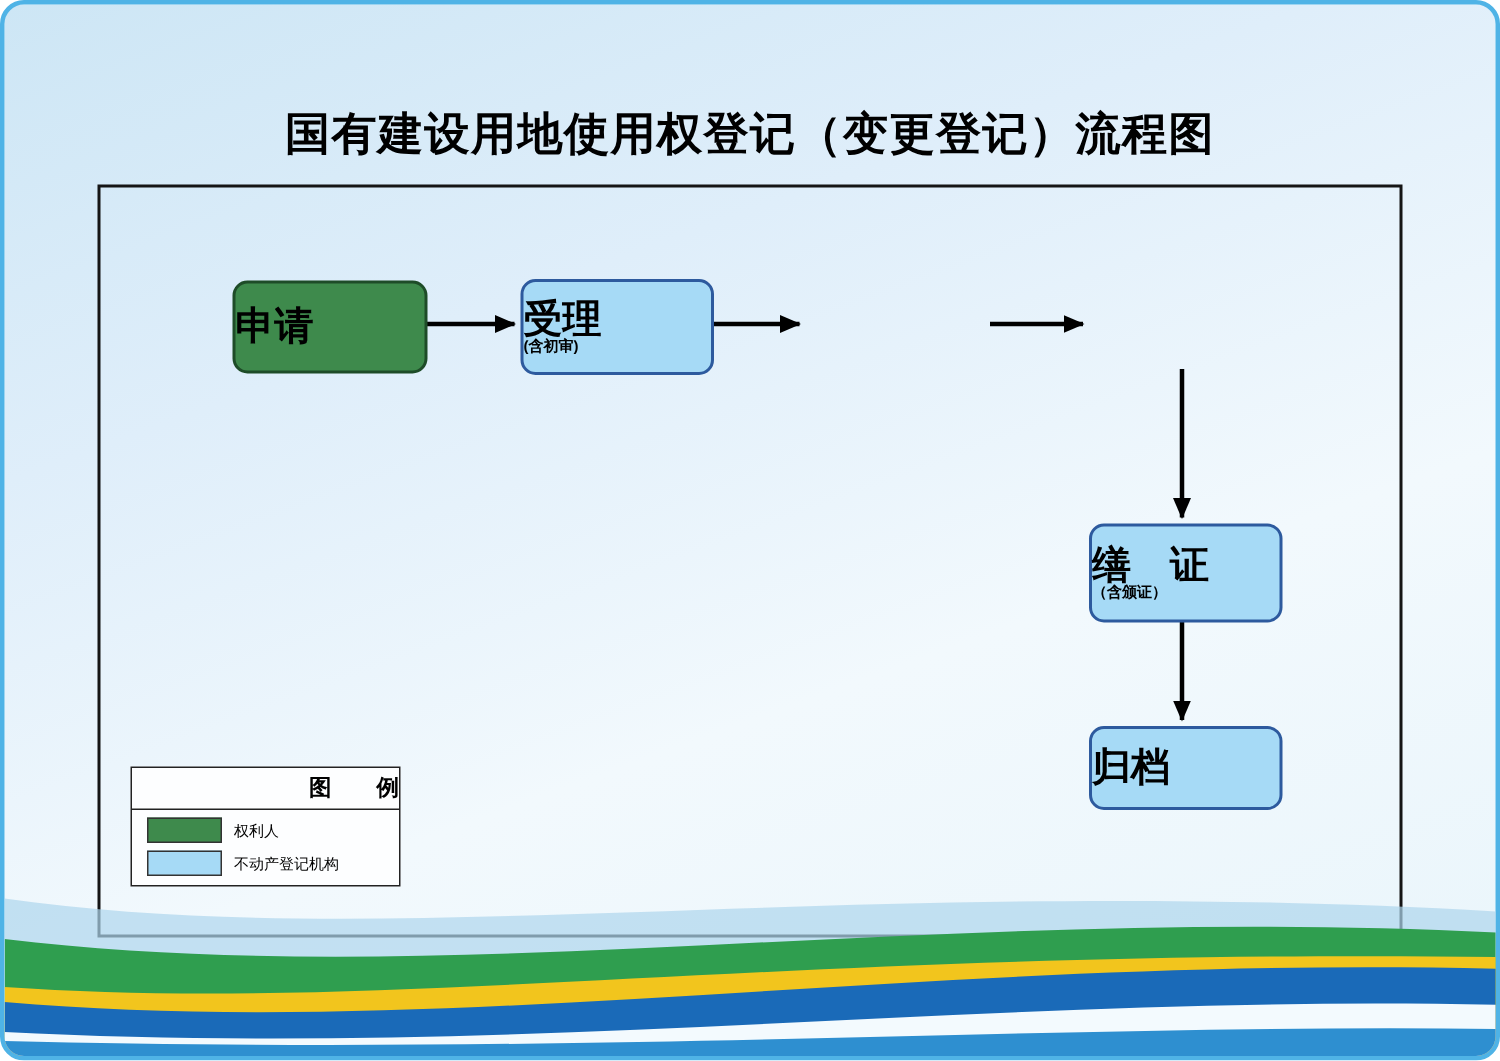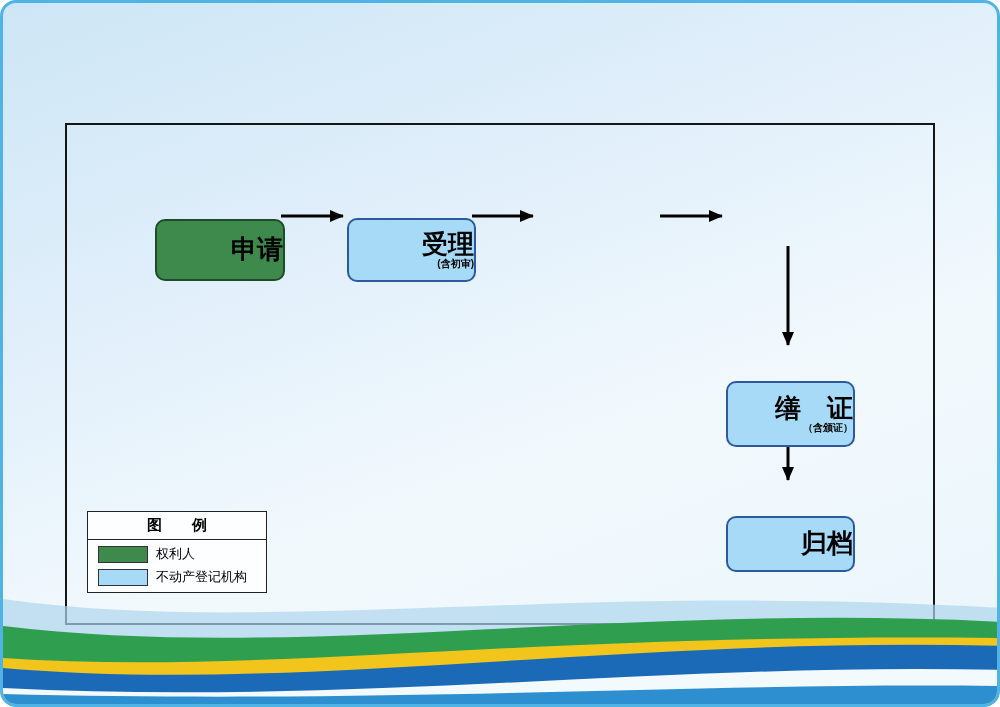--- a/index.html
+++ b/index.html
@@ -13,50 +13,51 @@
     position:absolute;top:66px;left:0;width:100%;margin:0;text-align:center;
     font-size:30px;font-weight:bold;letter-spacing:1px;white-space:pre;
   }
   .frame{
     position:absolute;left:62px;top:120px;width:866px;height:498px;
     border:2px solid #151515;
   }
   .arrows{position:absolute;left:0;top:0;pointer-events:none;}
   .node{
     position:absolute;border-radius:10px;display:flex;flex-direction:column;
-    align-items:flex-end;justify-content:center;text-align:center;margin-top:32px;
+    align-items:flex-start;justify-content:center;text-align:center;
   }
   .role-applicant{background:#3e8a4c;border:2px solid #1e4c28;}
   .role-registry{background:#a6daf6;border:2px solid #2d5a9e;}
   .node-label{font-size:26px;font-weight:bold;line-height:1.05;white-space:pre;}
   .node-sub{font-size:10px;font-weight:bold;line-height:1.15;white-space:pre;}
   .n-apply{left:88px;top:62px;width:126px;height:58px;}
   .n-accept{left:280px;top:61px;width:125px;height:60px;}
   .n-review{left:470px;top:62px;width:123px;height:58px;}
   .n-verify{left:659px;top:61px;width:125px;height:60px;}
   .n-cert{left:659px;top:224px;width:125px;height:62px;}
   .n-archive{left:659px;top:359px;width:125px;height:52px;}
   .legend{
     position:absolute;left:20px;top:386px;width:178px;background:#fdfeff;
     border:1px solid #222;padding-bottom:6px;
   }
   .legend-title{
-    text-align:center;font-size:15px;font-weight:bold;padding:4px 0;
+    text-align:right;font-size:15px;font-weight:bold;padding:4px 0;
     border-bottom:1px solid #222;white-space:pre;
   }
   .legend-item{display:flex;align-items:center;gap:8px;padding:5px 10px 0 10px;}
   .legend-swatch{width:48px;height:15px;border:1px solid #333;flex:0 0 auto;}
-  .legend-label{font-size:13px;}
+  .legend-label{font-size:10px;}
   .waves{position:absolute;left:0;bottom:0;width:1000px;height:130px;display:block;}
 </style>
 </head>
 <body>
 
 <div class="poster">
 
+  <h1 class="title">国有建设用地使用权登记（变更登记）流程图</h1>
 
   <div class="frame">
 
     <svg class="arrows" width="866" height="498">
       <defs>
         <marker id="ah" markerUnits="userSpaceOnUse" markerWidth="14" markerHeight="12" refX="13" refY="6" orient="auto">
           <path d="M0,0 L14,6 L0,12 Z" fill="#000"></path>
         </marker>
       </defs>
       <line x1="214" y1="91" x2="276" y2="91" stroke="#000" stroke-width="3" marker-end="url(#ah)"></line>

